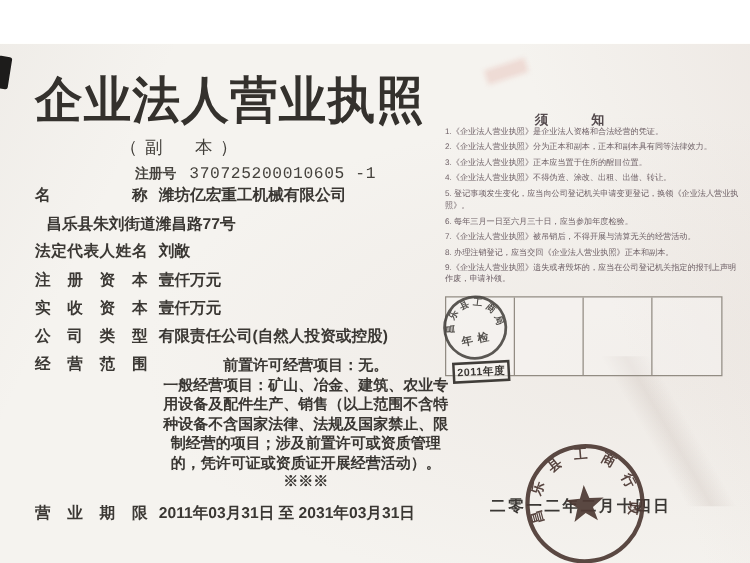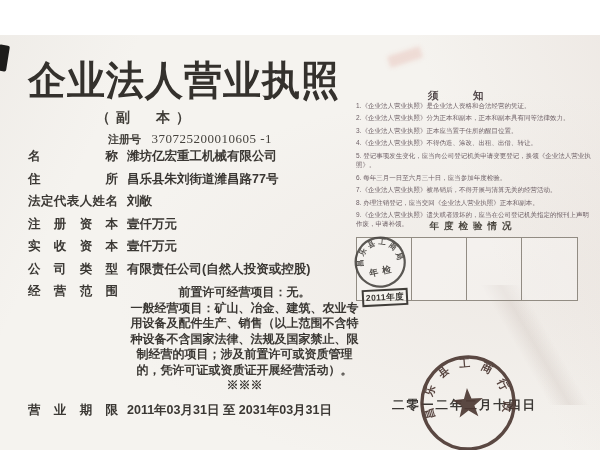--- a/index.html
+++ b/index.html
@@ -17,24 +17,24 @@
   .crease1{position:absolute;left:470px;top:250px;width:130px;height:120px;
     background:linear-gradient(60deg, rgba(255,255,255,0) 40%, rgba(185,170,162,0.22) 50%, rgba(255,255,255,0) 60%);}
   .corner-mark{position:absolute;left:-3px;top:10px;width:11px;height:26px;background:#1d1c1b;
     transform:rotate(9deg);border-radius:2px;}
   .smudge{position:absolute;left:388px;top:16px;width:34px;height:12px;background:rgba(214,130,118,0.22);
     filter:blur(2px);transform:rotate(-18deg);}
 
   
   .title{position:absolute;left:28px;top:20px;font-size:38px;font-weight:700;color:#34312d;
     letter-spacing:1px;white-space:nowrap;transform:scaleY(1.05);}
-  .subtitle{position:absolute;left:96px;top:74px;font-size:14px;font-weight:700;color:#413e39;letter-spacing:6px;}
+  .subtitle{position:absolute;left:96px;top:74px;font-size:14px;font-weight:400;color:#413e39;letter-spacing:6px;}
   .reg-row{position:absolute;left:108px;top:94px;color:#45423d;white-space:nowrap;}
   .reg-label{font-size:11px;font-weight:600;}
-  .reg-number{font-size:13px;font-family:Liberation Serif, serif;letter-spacing:0.5px;margin-left:6px;}
+  .reg-number{font-size:13px;font-family:Liberation Mono, monospace;letter-spacing:0.5px;margin-left:6px;}
 
   
   .fields{position:absolute;left:28px;top:115px;width:334px;color:#3a3733;}
   .row{display:flex;margin-bottom:9px;font-size:12.5px;line-height:13.5px;}
   .lbl{width:90px;flex-shrink:0;font-weight:700;text-align:justify;text-align-last:justify;color:#3b3834;}
   .val{margin-left:9px;font-weight:700;white-space:nowrap;}
   .scope-val{margin-left:9px;width:238px;font-size:12px;line-height:15.5px;white-space:normal;font-weight:700;text-align:center;}
   .fields-bottom{position:absolute;left:28px;top:369px;width:360px;color:#3a3733;}
   .cn-date{letter-spacing:1px;}
 
@@ -82,21 +82,20 @@
       <span class="reg-label">注册号</span>
       <span class="reg-number">370725200010605 -1</span>
     </div>
 
     <div class="fields">
       <div class="row">
         <span class="lbl">名称</span>
         <span class="val">潍坊亿宏重工机械有限公司</span>
       </div>
       <div class="row">
-        <span class="lbl">住所</span>
         <span class="val">昌乐县朱刘街道潍昌路77号</span>
       </div>
       <div class="row">
         <span class="lbl">法定代表人姓名</span>
         <span class="val">刘敞</span>
       </div>
       <div class="row">
         <span class="lbl">注册资本</span>
         <span class="val">壹仟万元</span>
       </div>
@@ -130,21 +129,20 @@
       <div class="notice-item">2.《企业法人营业执照》分为正本和副本，正本和副本具有同等法律效力。</div>
       <div class="notice-item">3.《企业法人营业执照》正本应当置于住所的醒目位置。</div>
       <div class="notice-item">4.《企业法人营业执照》不得伪造、涂改、出租、出借、转让。</div>
       <div class="notice-item">5. 登记事项发生变化，应当向公司登记机关申请变更登记，换领《企业法人营业执照》。</div>
       <div class="notice-item">6. 每年三月一日至六月三十日，应当参加年度检验。</div>
       <div class="notice-item">7.《企业法人营业执照》被吊销后，不得开展与清算无关的经营活动。</div>
       <div class="notice-item">8. 办理注销登记，应当交回《企业法人营业执照》正本和副本。</div>
       <div class="notice-item">9.《企业法人营业执照》遗失或者毁坏的，应当在公司登记机关指定的报刊上声明作废，申请补领。</div>
     </div>
 
-    <div class="annual-title">年度检验情况</div>
     <div class="annual-table">
       <div class="annual-cell"></div>
       <div class="annual-cell"></div>
       <div class="annual-cell"></div>
       <div class="annual-cell"></div>
     </div>
 
     <svg class="annual-stamp" width="70" height="70" viewBox="0 0 70 70">
       <defs>
         <path id="annArc" d="M 17.8 38 A 17.5 17.5 0 1 1 52.2 38" fill="none"></path>

